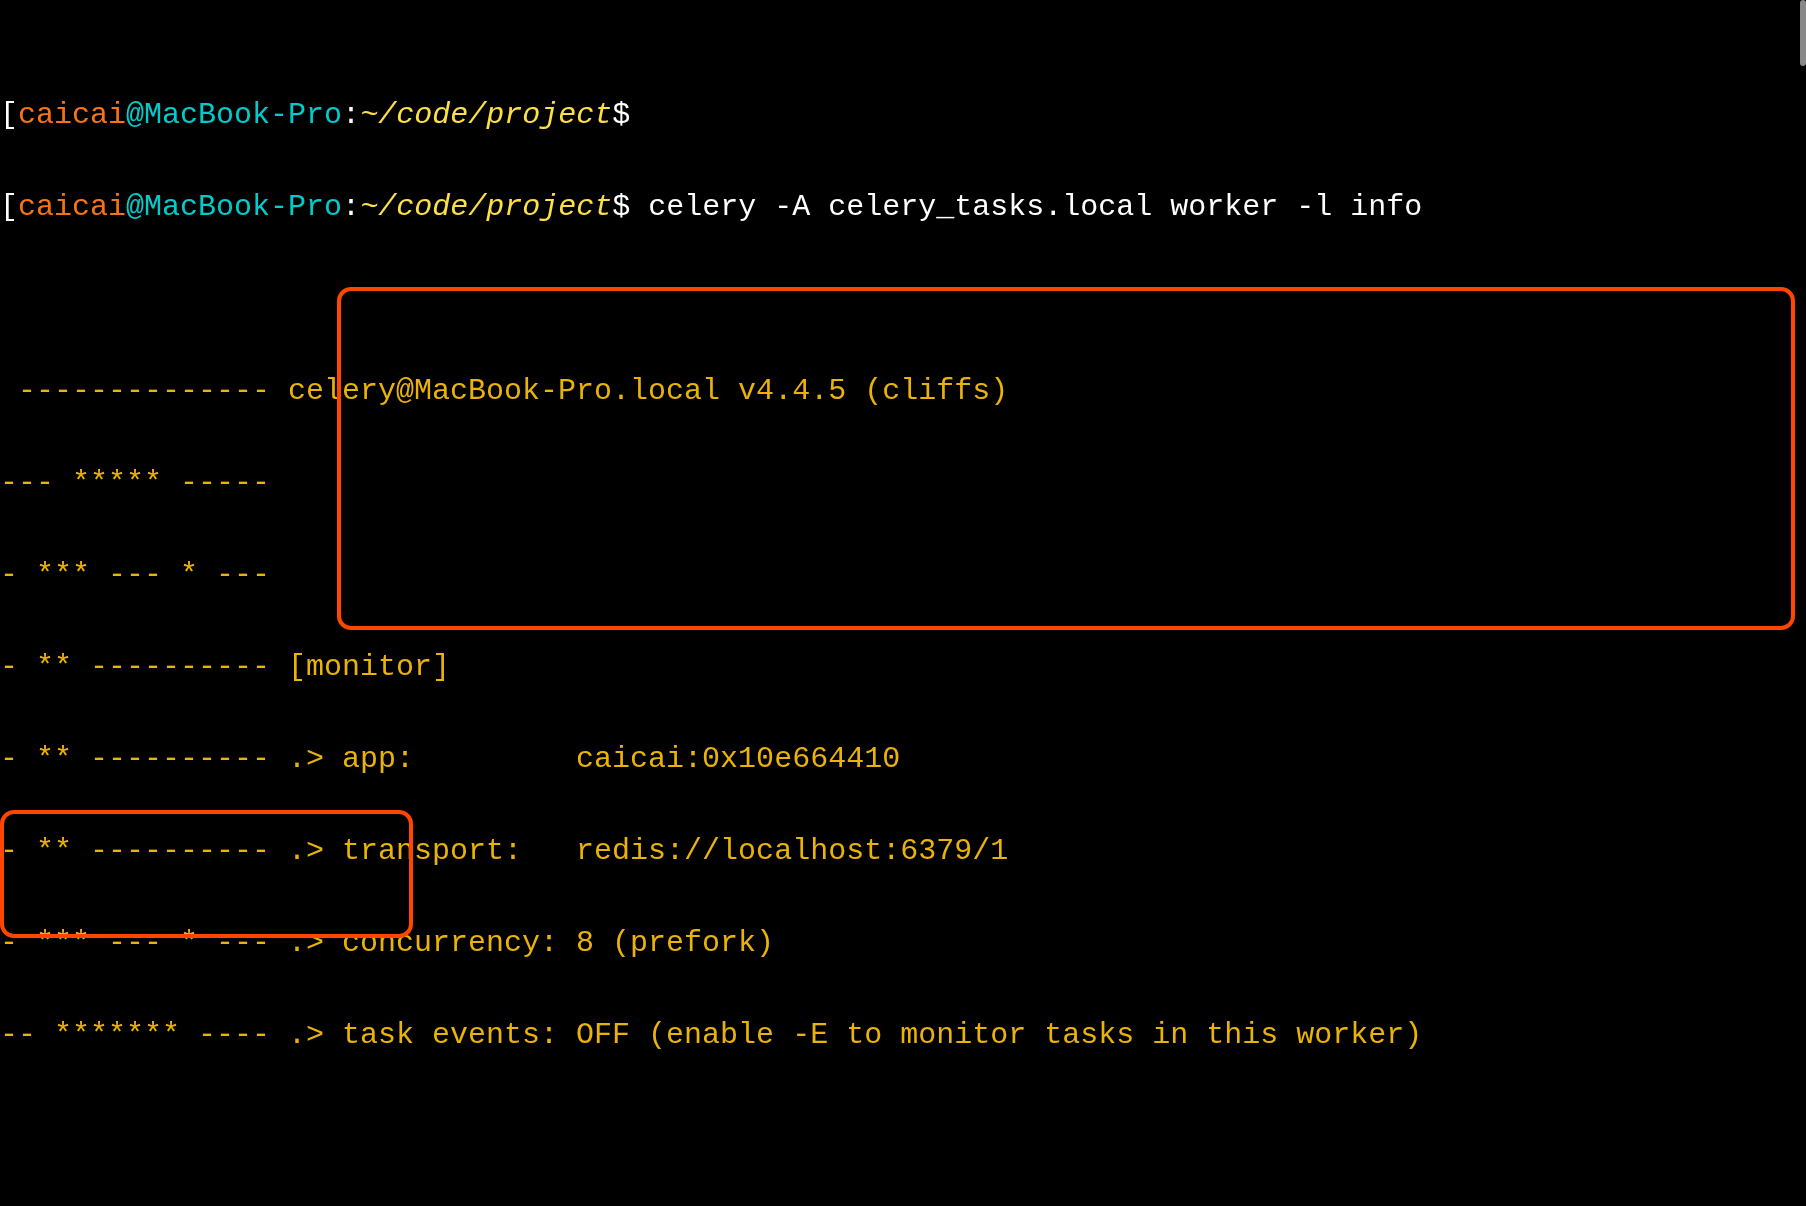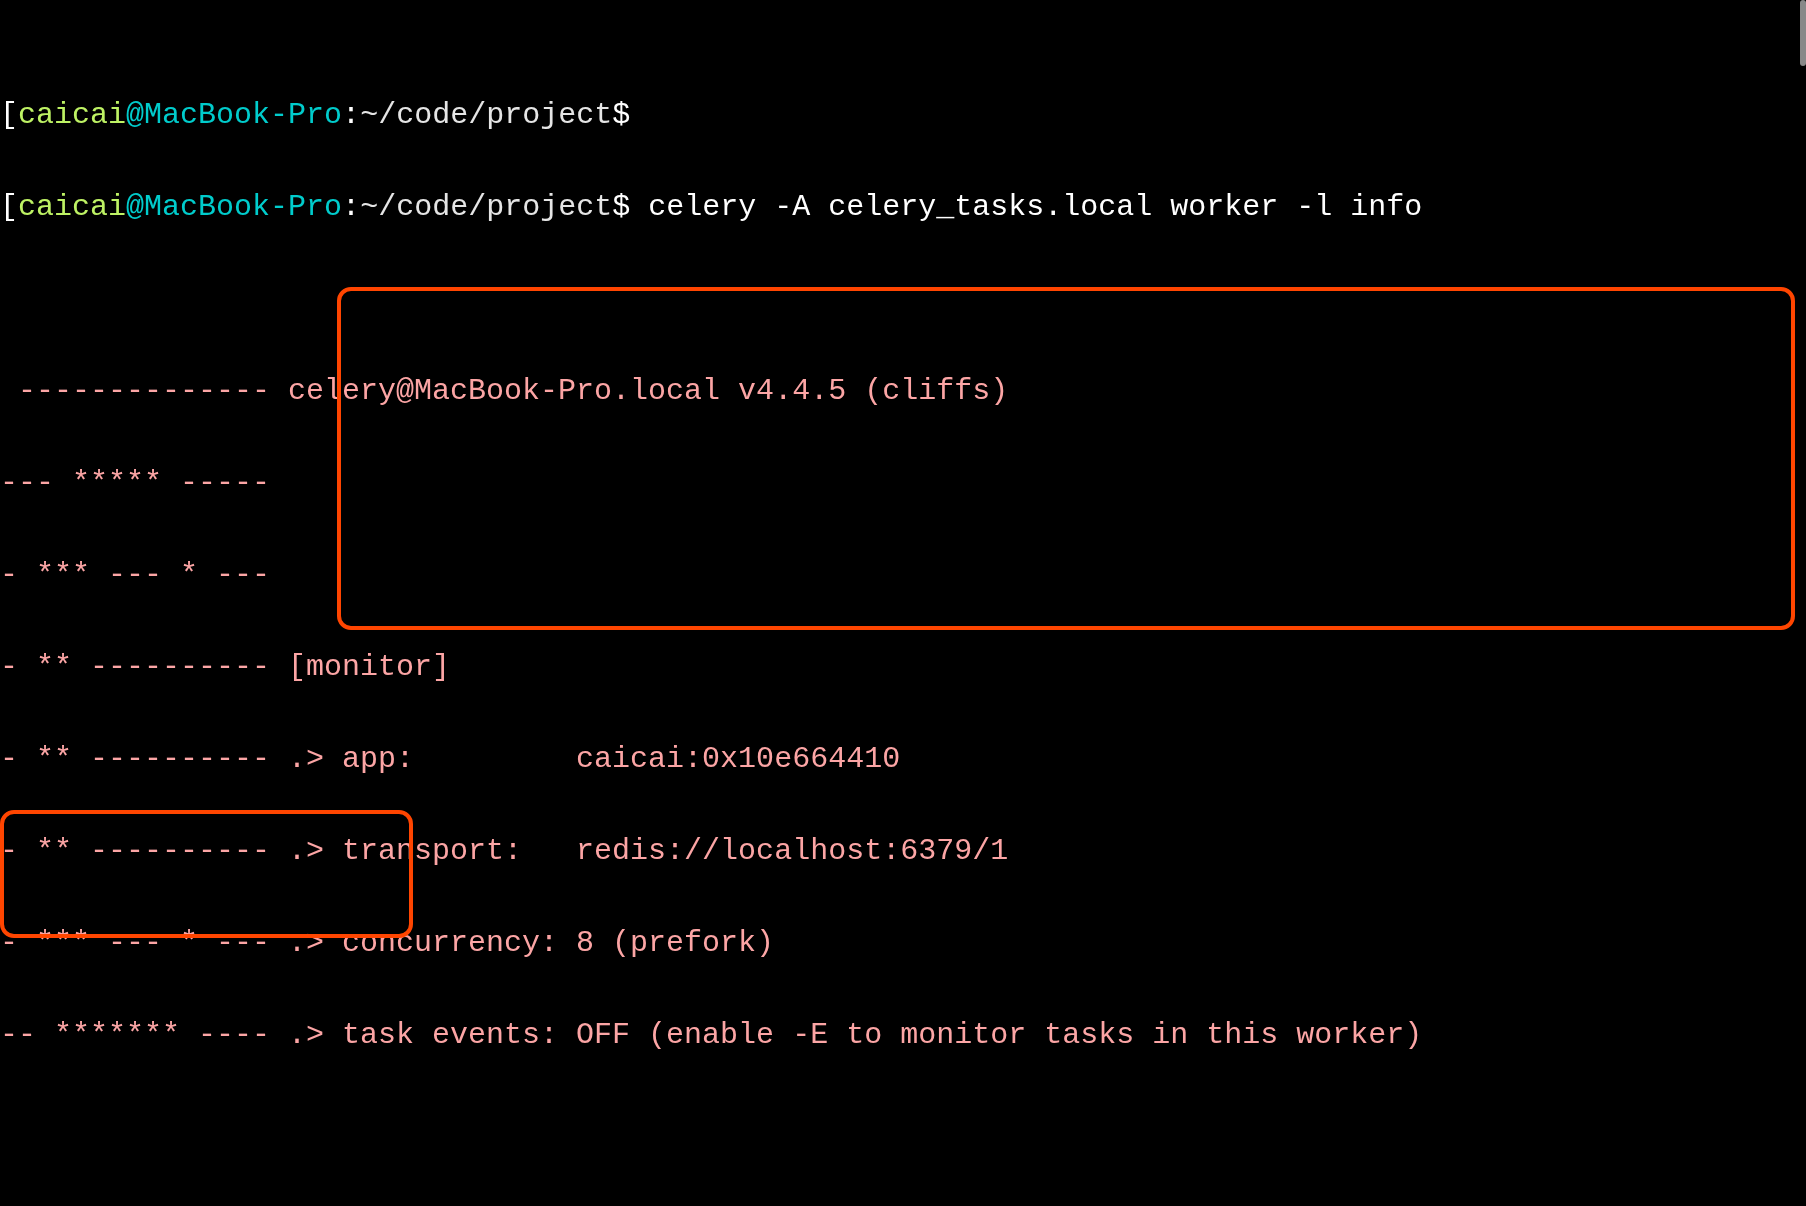--- a/index.html
+++ b/index.html
@@ -15,25 +15,25 @@
     font-size:30px;
     line-height:46px;
     color:#fff;
     letter-spacing:0px;
   }
   .term{
     white-space:pre;
     position:relative;
     padding-top:0px;
   }
-  .yellow{color:#bef264;}
+  .yellow{color:#f97316;}
   .cyan{color:#00cccc;}
-  .blue{color:#e5e5e5;}
+  .blue{color:#fde047;font-style:italic;}
   .white{color:#ffffff;}
-  .teal{color:#fca5a5;}
+  .teal{color:#eab308;}
   .highlight-box{
     position:absolute;
     border:4px solid #ff4500;
     border-radius:14px;
     pointer-events:none;
   }
   .box1{
     left:337px;
     top:287px;
     width:1450px;

